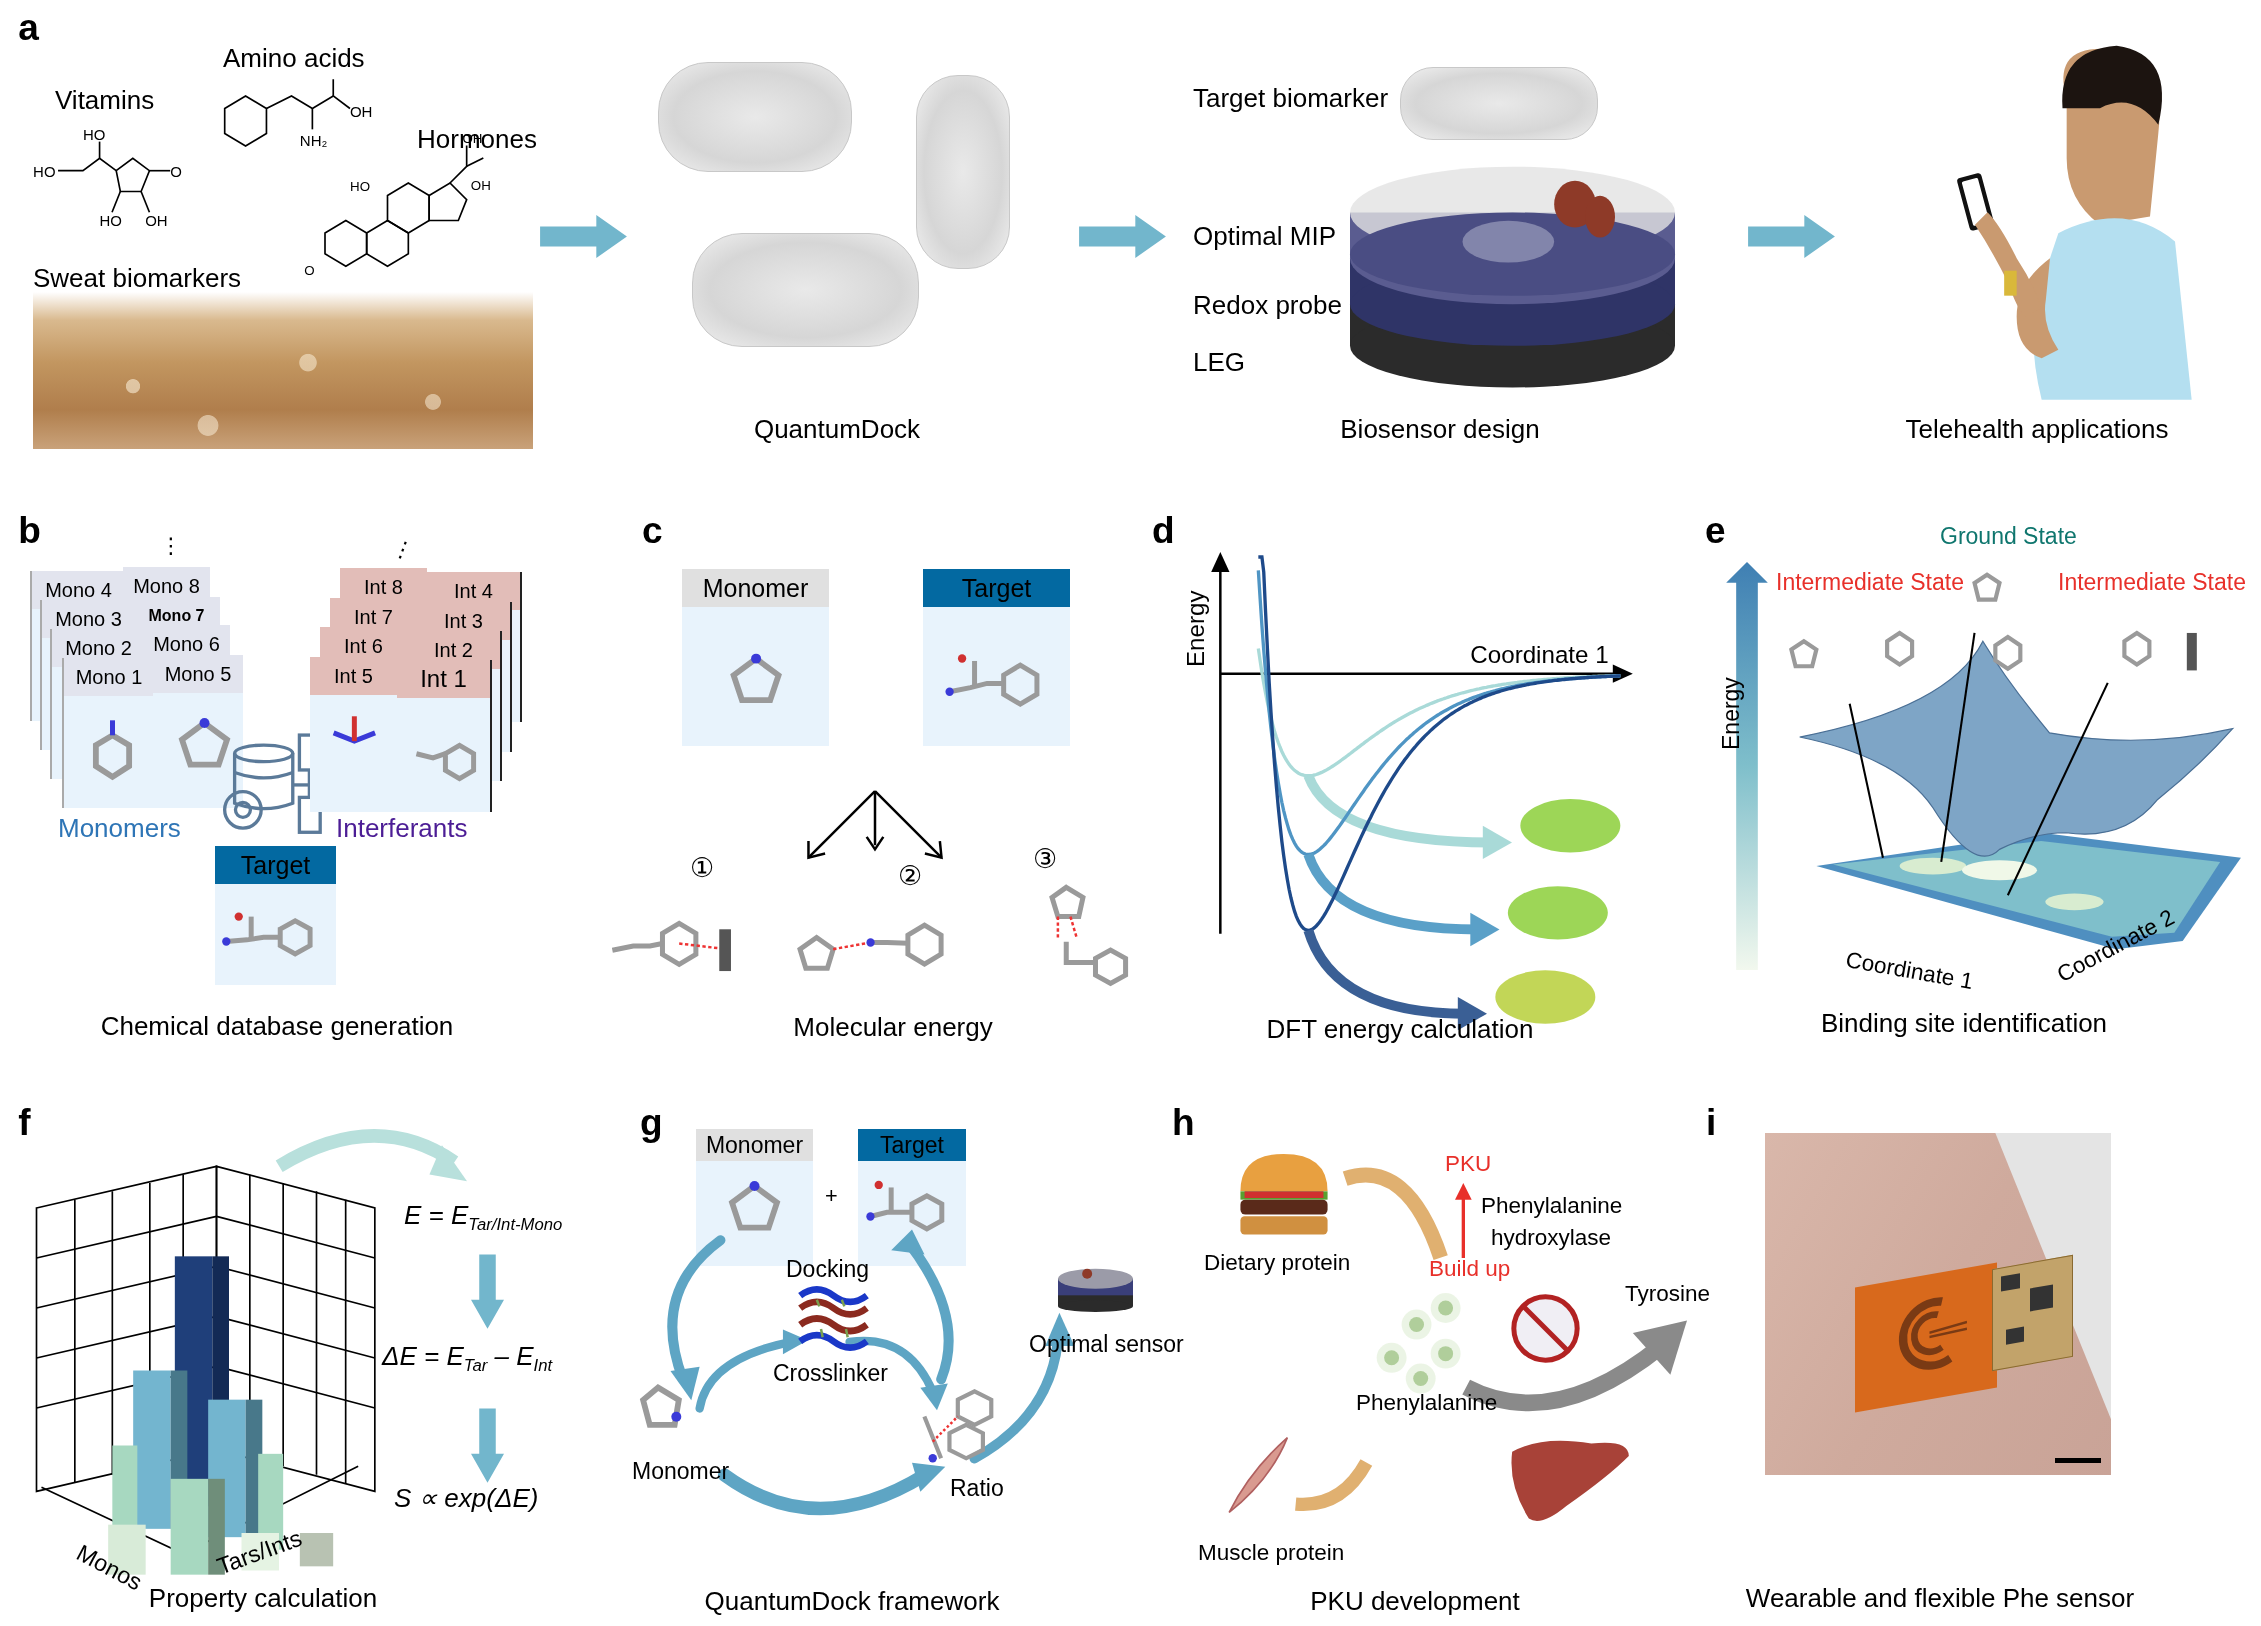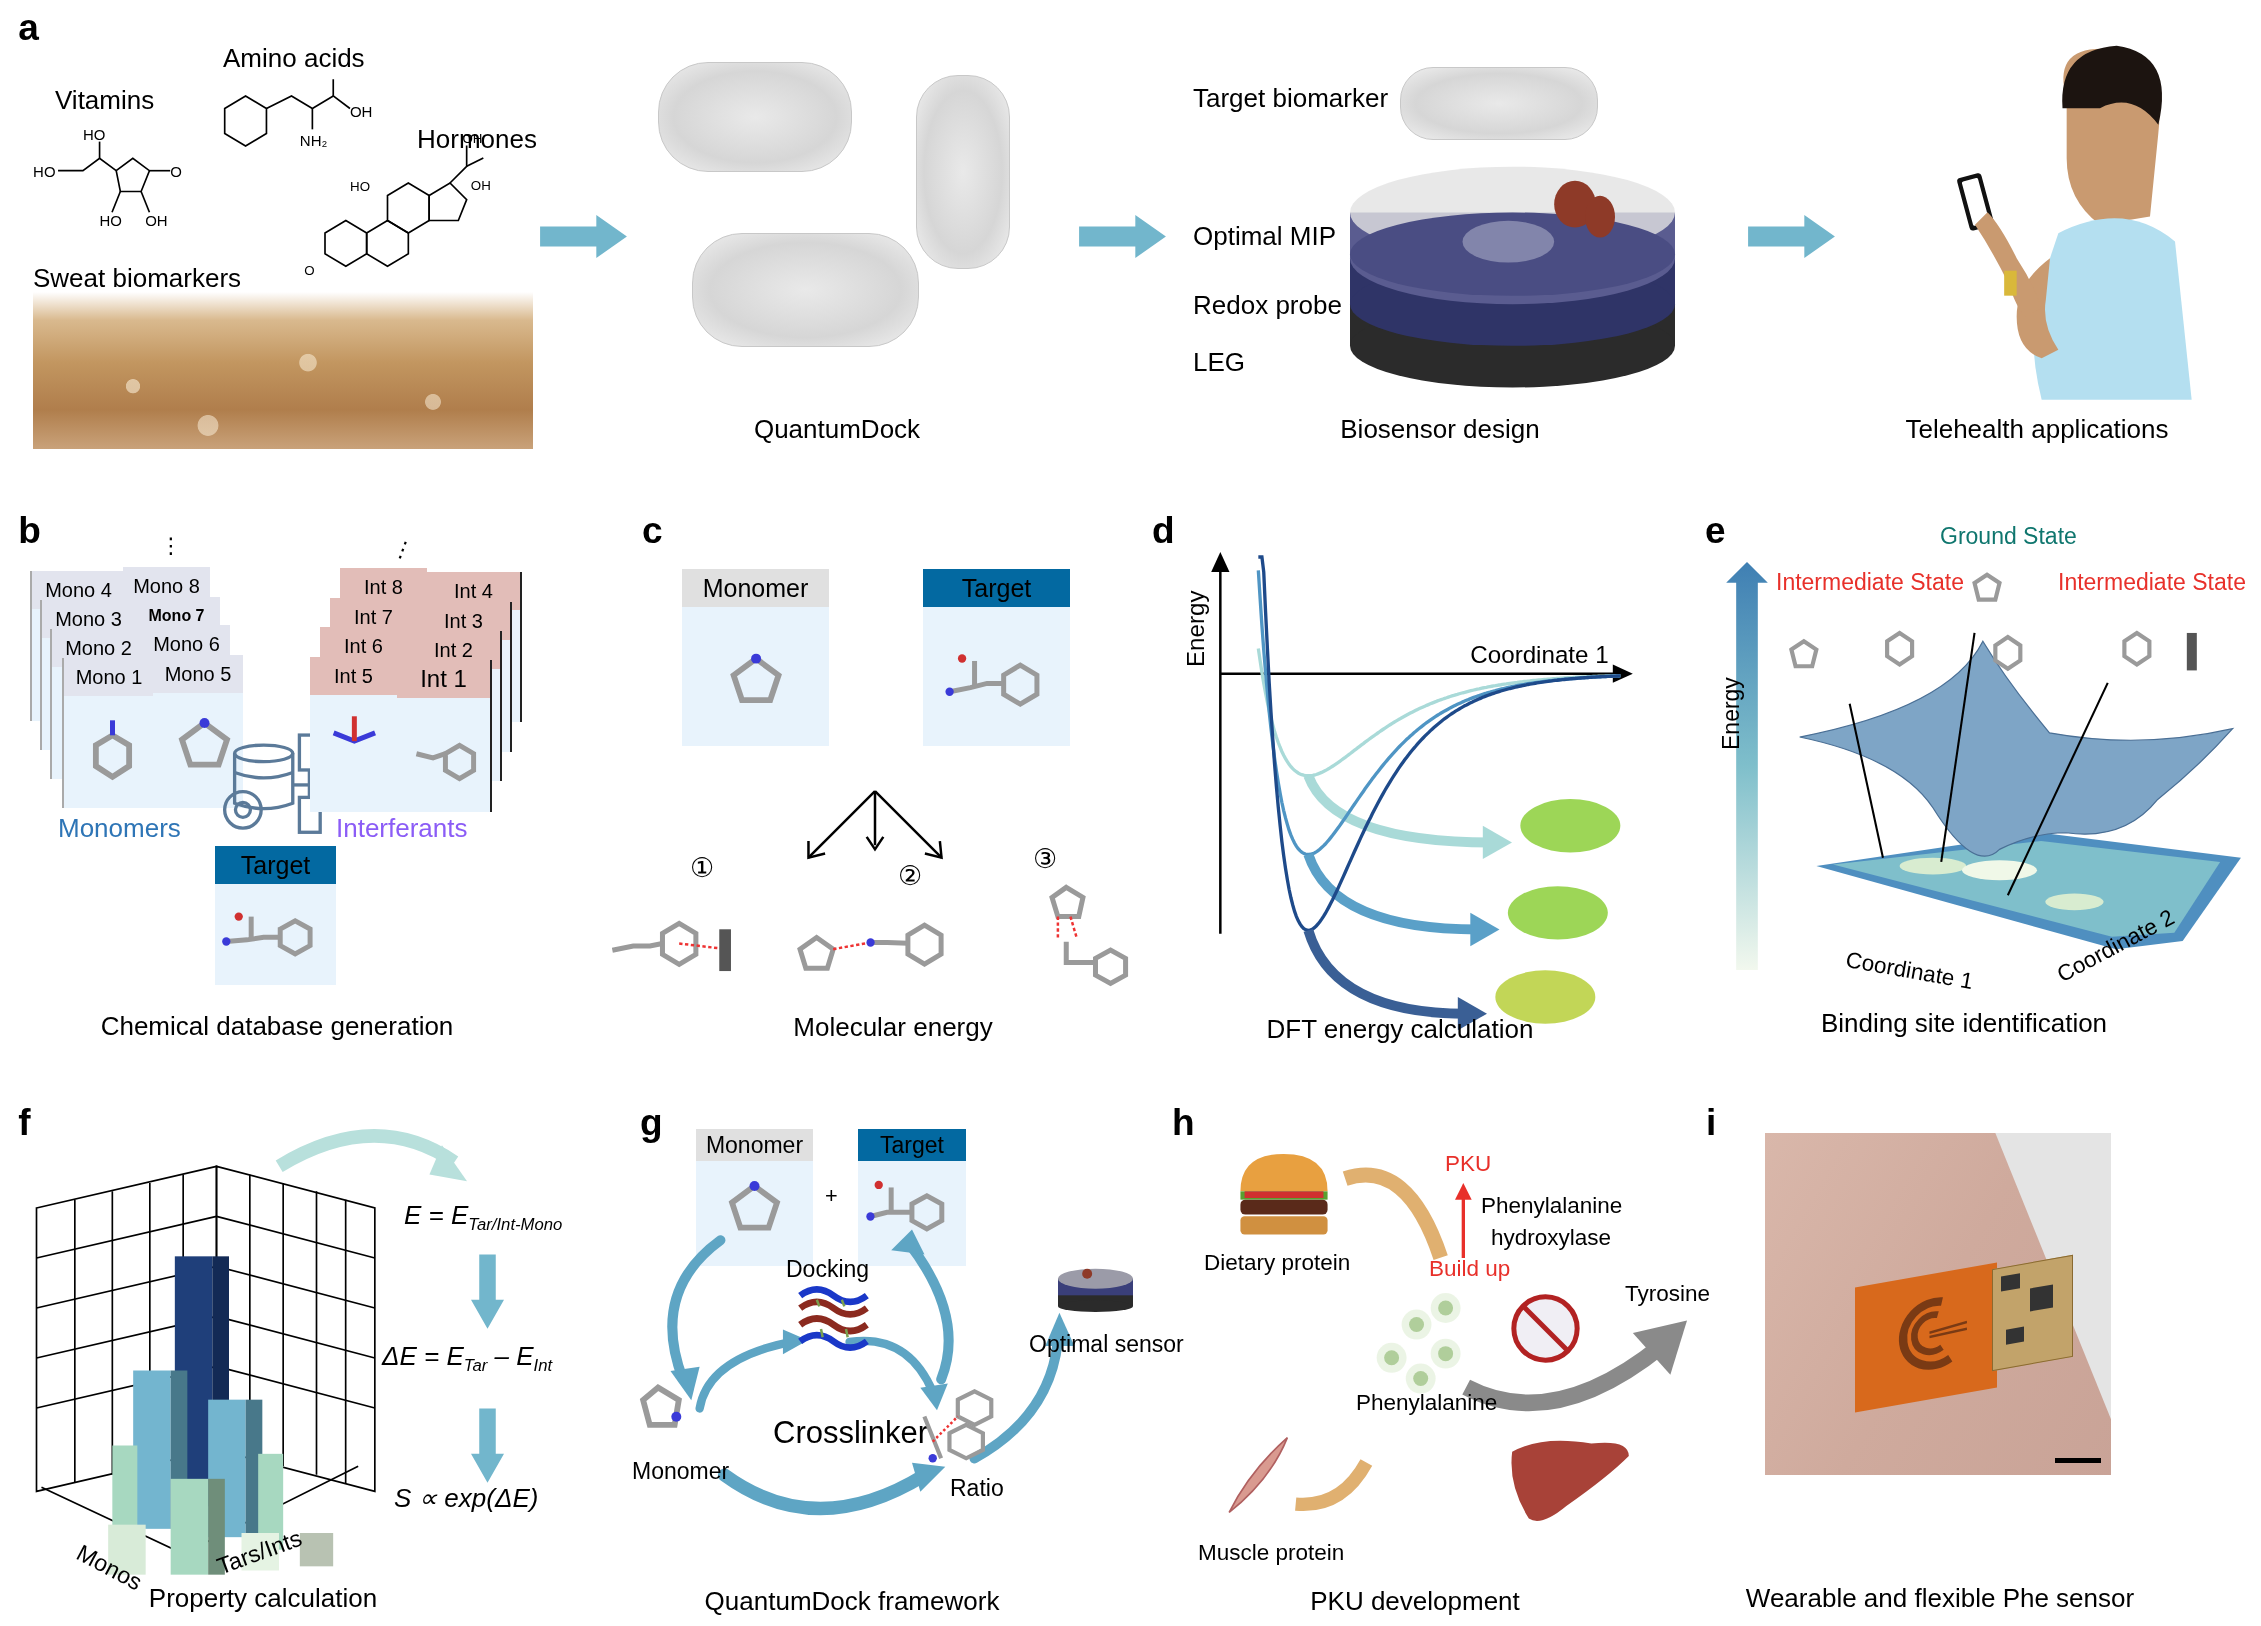--- a/index.html
+++ b/index.html
@@ -203,21 +203,21 @@
 <svg class="abs" style="left:325px;top:708px;" width="67" height="58" viewBox="0 0 80 70">
   <polyline points="10,30 35,40 60,30" fill="none" stroke="#3a3ad8" stroke-width="6"></polyline>
   <line x1="35" y1="40" x2="35" y2="10" stroke="#d03030" stroke-width="6"></line>
 </svg>
 <svg class="abs" style="left:408px;top:733px;" width="79" height="58" viewBox="0 0 95 70">
   <polygon points="45,25 62,15 79,25 79,45 62,55 45,45" fill="none" stroke="#9a9a9a" stroke-width="6"></polygon>
   <polyline points="10,25 30,30 45,25" fill="none" stroke="#9a9a9a" stroke-width="6"></polyline>
 </svg>
 
 <div class="lbl" style="left:58px;top:813px;color:#2e75b6;font-size:26px;">Monomers</div>
-<div class="lbl" style="left:336px;top:813px;color:#8b5cf6;font-size:26px;">Interferants</div>
+<div class="lbl" style="left:336px;top:813px;color:#4c1d95;font-size:26px;">Interferants</div>
 
 <div class="card" style="left:215px;top:846px;width:121px;height:139px;">
   <div class="hd hd-green">Target</div>
 </div>
 <svg class="abs" style="left:218px;top:908px;" width="112" height="67" viewBox="0 0 135 80">
   <polygon points="75,25 93,15 111,25 111,45 93,55 75,45" fill="none" stroke="#9a9a9a" stroke-width="6"></polygon>
   <polyline points="10,40 35,38 55,35 75,35" fill="none" stroke="#9a9a9a" stroke-width="6"></polyline>
   <line x1="40" y1="38" x2="40" y2="10" stroke="#9a9a9a" stroke-width="6"></line>
   <circle cx="25" cy="10" r="5" fill="#d03030"></circle>
   <circle cx="10" cy="40" r="5" fill="#3a3ad8"></circle>
@@ -441,21 +441,21 @@
 <svg class="abs" style="left:796px;top:1283px;" width="75" height="71" viewBox="0 0 90 85">
   <path d="M5,15 Q25,0 45,15 T85,15" fill="none" stroke="#1a38c8" stroke-width="8"></path>
   <path d="M5,30 Q25,15 45,30 T85,30" fill="none" stroke="#8b2a1f" stroke-width="8"></path>
   <path d="M5,50 Q25,35 45,50 T85,50" fill="none" stroke="#8b2a1f" stroke-width="8"></path>
   <path d="M5,70 Q25,55 45,70 T85,70" fill="none" stroke="#1a38c8" stroke-width="8"></path>
   <line x1="25" y1="20" x2="28" y2="28" stroke="#7aa050" stroke-width="3"></line>
   <line x1="55" y1="20" x2="58" y2="28" stroke="#7aa050" stroke-width="3"></line>
   <line x1="30" y1="55" x2="32" y2="65" stroke="#7aa050" stroke-width="3"></line>
   <line x1="60" y1="55" x2="62" y2="65" stroke="#7aa050" stroke-width="3"></line>
 </svg>
-<div class="lbl" style="left:773px;top:1415px;font-size:31px;">Crosslinker</div>
+<div class="lbl" style="left:773px;top:1360px;font-size:23px;">Crosslinker</div>
 <svg class="abs" style="left:633px;top:1371px;" width="75" height="83" viewBox="0 0 90 100">
   <polygon points="30,20 55,35 50,65 20,65 12,35" fill="none" stroke="#9a9a9a" stroke-width="7"></polygon>
   <circle cx="52" cy="55" r="6" fill="#3a3ad8"></circle>
 </svg>
 <div class="lbl" style="left:632px;top:1458px;font-size:23px;">Monomer</div>
 <svg class="abs" style="left:916px;top:1383px;" width="92" height="92" viewBox="0 0 110 110">
   <polygon points="50,20 70,10 90,20 90,40 70,50 50,40" fill="none" stroke="#9a9a9a" stroke-width="5"></polygon>
   <polygon points="40,60 60,50 80,60 80,80 60,90 40,80" fill="none" stroke="#9a9a9a" stroke-width="5"></polygon>
   <line x1="10" y1="40" x2="30" y2="90" stroke="#9a9a9a" stroke-width="5"></line>
   <line x1="20" y1="70" x2="50" y2="40" stroke="#e33" stroke-width="3" stroke-dasharray="3 3"></line>

